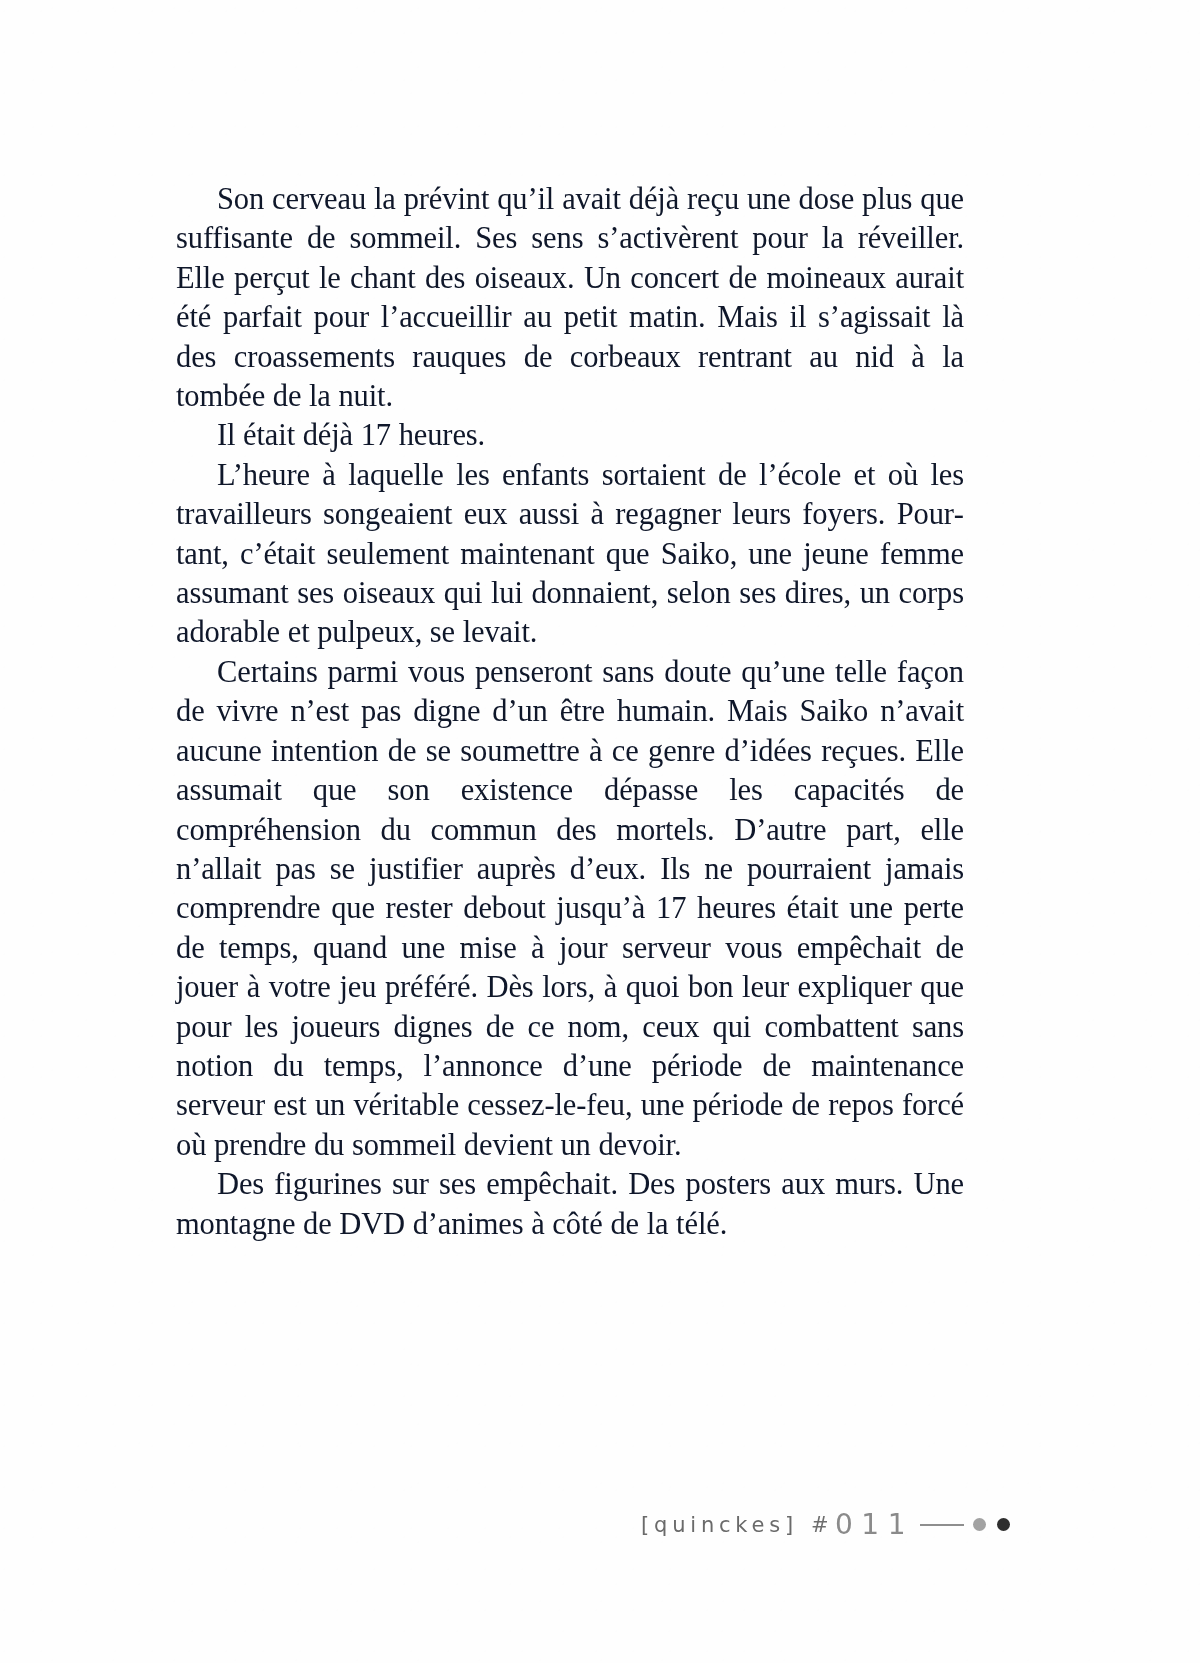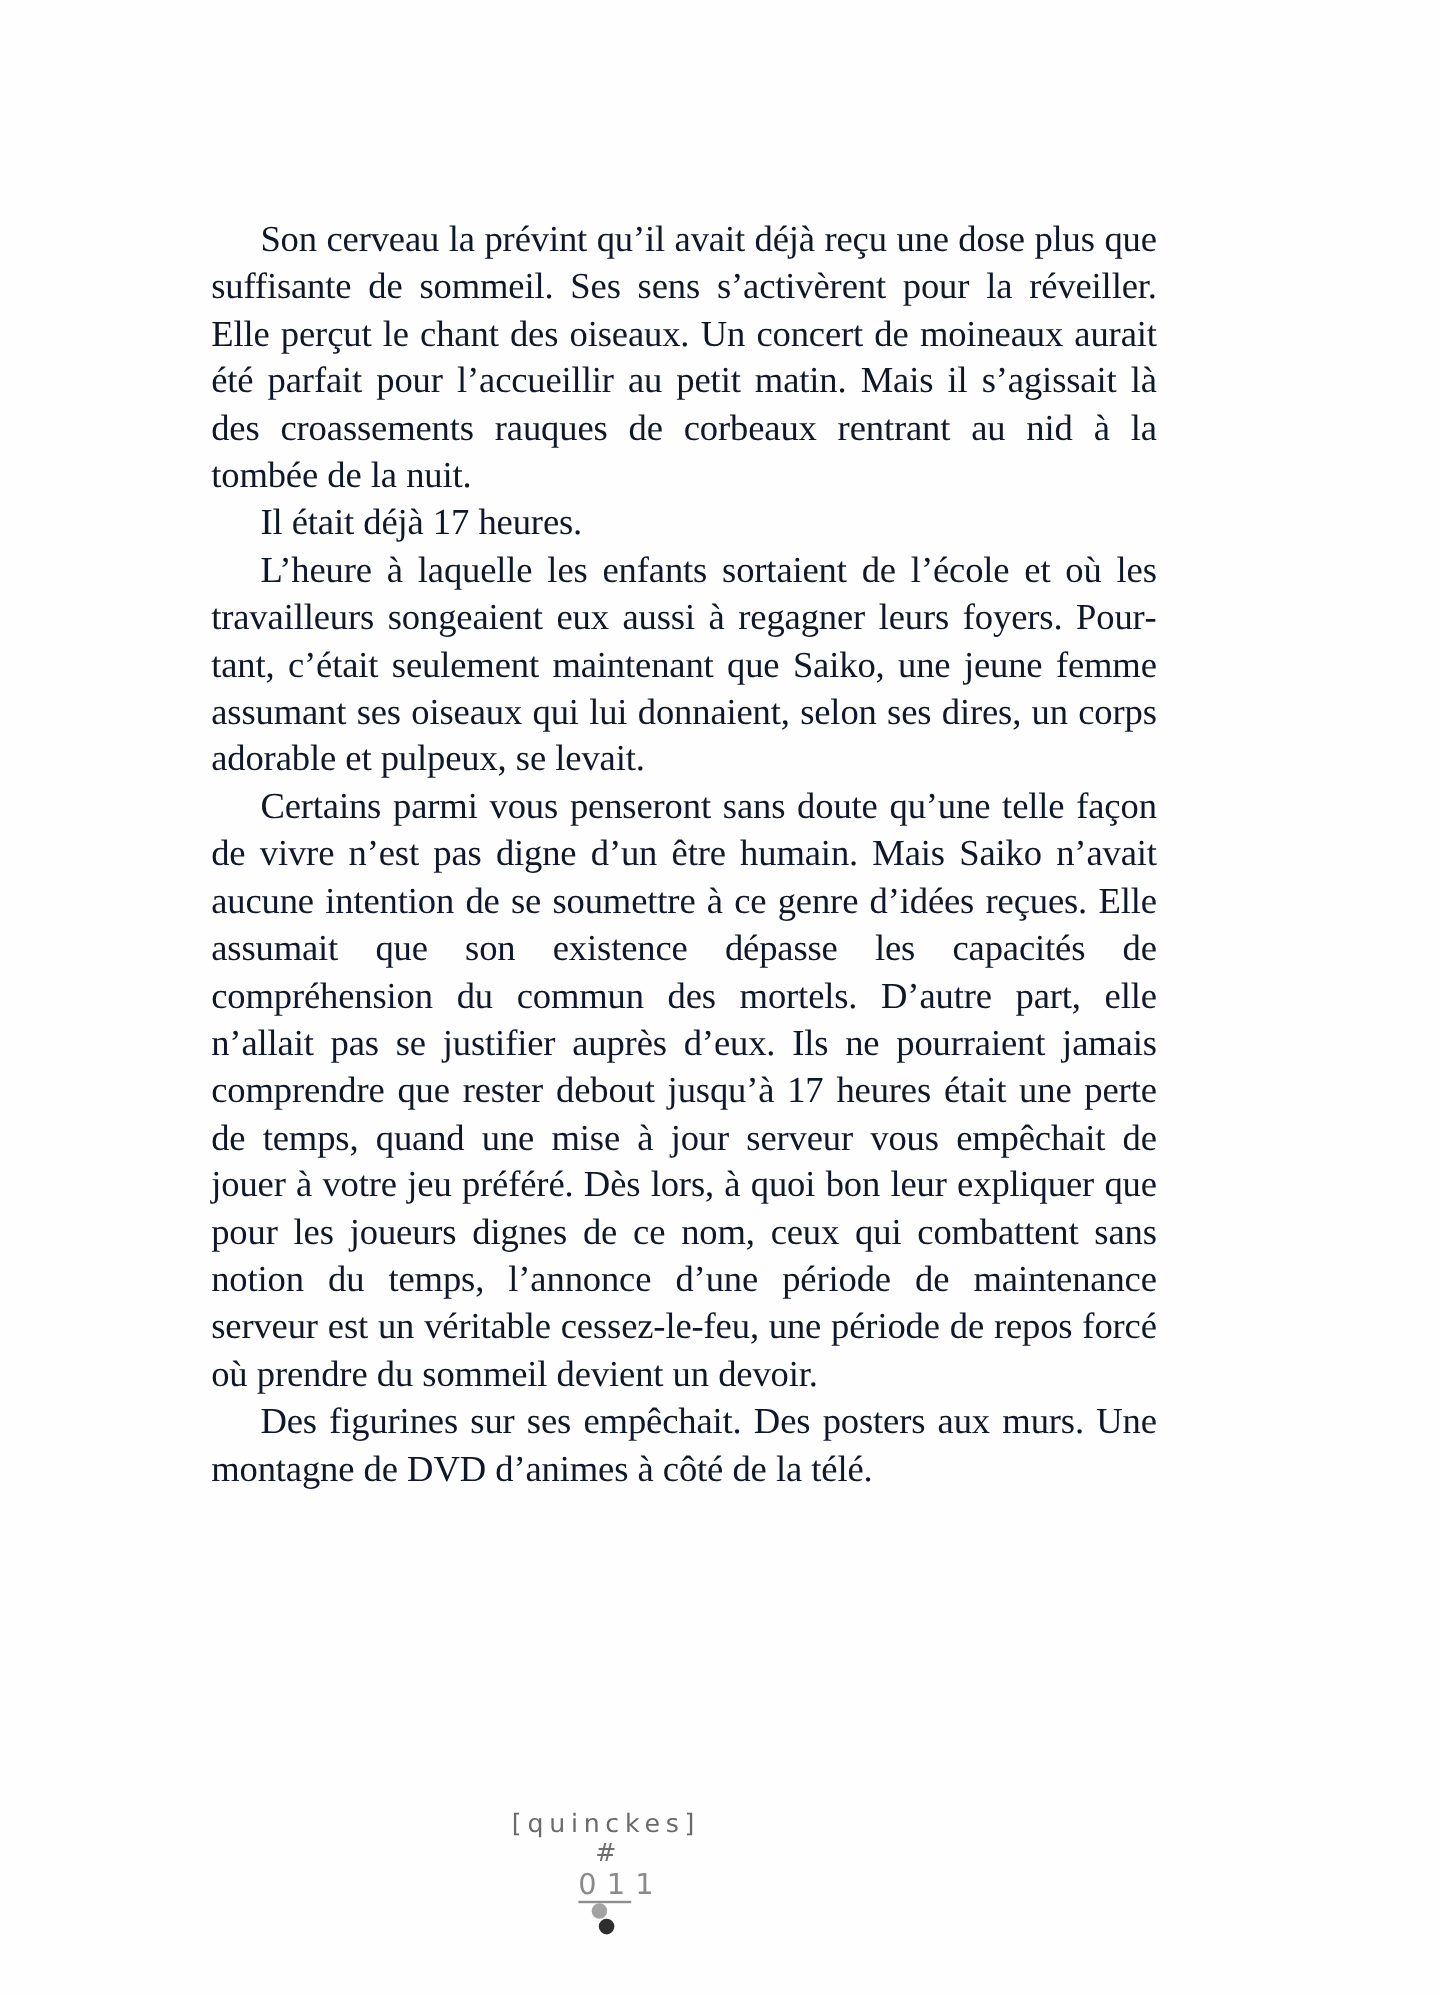--- a/index.html
+++ b/index.html
@@ -57,21 +57,20 @@
     top: 1508px;
     display: flex;
     align-items: center;
     justify-content: flex-end;
     padding-right: 190px;
     font-family: "DejaVu Sans", "Liberation Sans", sans-serif;
     font-size: 21px;
     color: #6e6e6e;
     letter-spacing: 4.6px;
     white-space: nowrap;
-    flex-direction: column;
   }
 
   .folio-brand {
     font-weight: 400;
     color: #6a6a6a;
     letter-spacing: 4.8px;
   }
 
   .folio-sep {
     display: inline-block;
@@ -80,22 +79,22 @@
 
   .folio-hash {
     color: #6e6e6e;
     letter-spacing: 4.4px;
     margin-left: 4px;
   }
 
   .folio-number {
     color: #8a8a8a;
     letter-spacing: 8.5px;
-    margin-left: 25px;
-    font-size: 24px;
+    margin-left: 2px;
+    font-size: 28px;
   }
 
   .folio-rule {
     display: inline-block;
     width: 44px;
     height: 2px;
     background: #8e8e8e;
     margin: 0 9px 0 6px;
     vertical-align: middle;
   }

